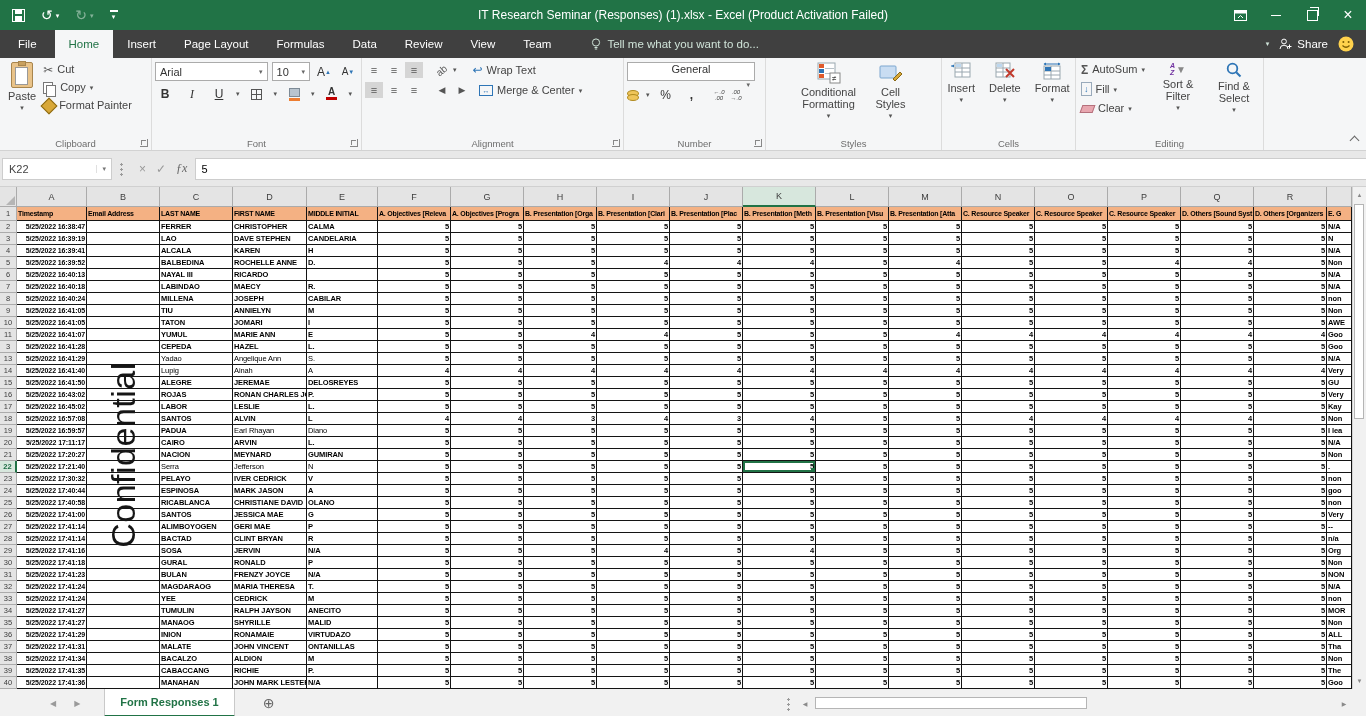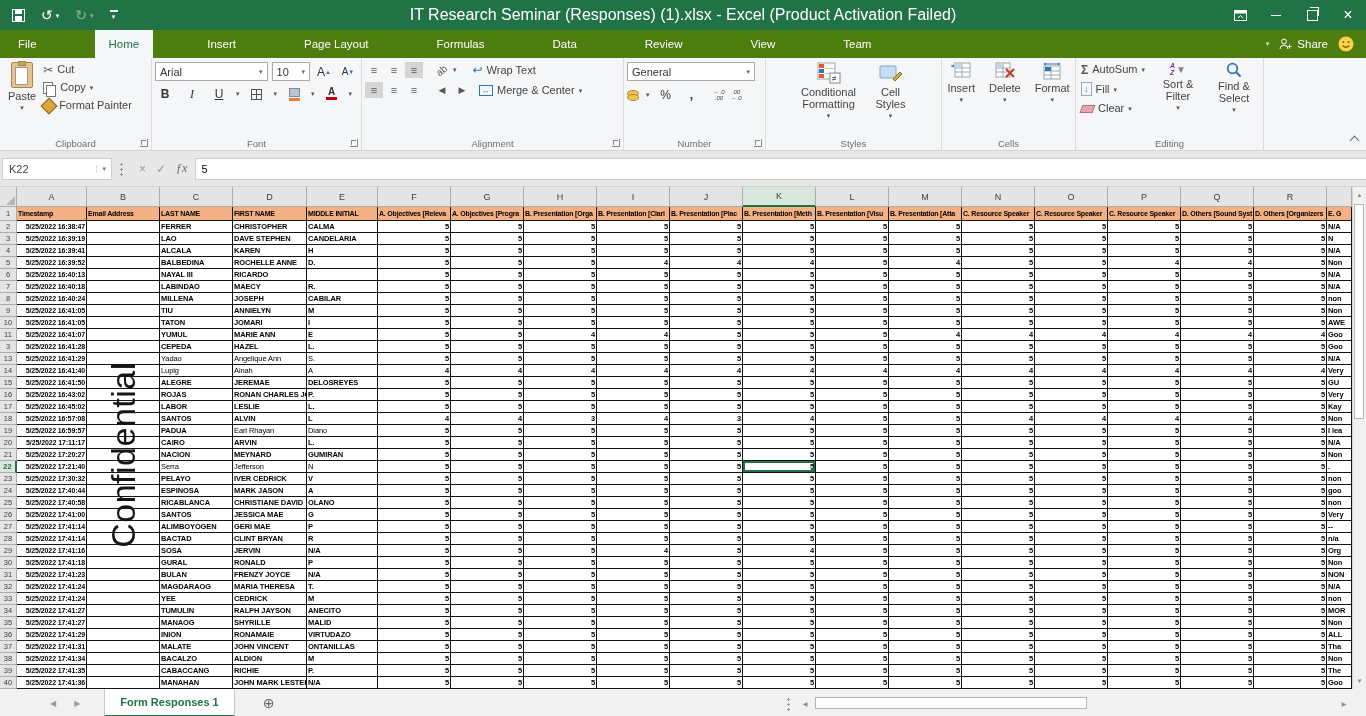--- a/index.html
+++ b/index.html
@@ -10,29 +10,29 @@
   
   .titlebar{height:30px;background:#217346;display:flex;align-items:center;color:#fff;position:relative;}
   .qat{display:flex;align-items:center;gap:16px;padding-left:12px;z-index:2;}
   .qbtn{display:flex;align-items:center;gap:3px;font-size:14px;color:#fff;line-height:1;}
   .qbtn .caret{font-size:7px;}
   .dim{opacity:.45;}
   .saveic{display:inline-block;}
   .custic{display:inline-flex;flex-direction:column;align-items:center;gap:1px;}
   .custic i{display:block;width:8px;height:2px;background:#fff;}
   .custic .caret{font-size:7px;font-style:normal;}
-  .title{position:absolute;left:0;right:0;top:0;height:30px;line-height:30px;text-align:center;font-size:16px;color:#fff;pointer-events:none;}
+  .title{position:absolute;left:0;right:0;top:0;height:30px;line-height:30px;text-align:center;font-size:12px;color:#fff;pointer-events:none;}
   .winctl{margin-left:auto;display:flex;height:100%;z-index:2;}
   .winbtn{width:36px;height:100%;display:flex;align-items:center;justify-content:center;color:#fff;font-size:14px;}
   .minic{display:block;width:10px;height:1px;background:#fff;}
   .restic{position:relative;width:9px;height:9px;border:1px solid #fff;}
   .restic::before{content:"";position:absolute;left:2px;top:-4px;width:8px;height:8px;border:1px solid #fff;border-bottom:none;border-left:none;}
 
   
-  .tabrow{height:28px;background:#4d7c0f;display:flex;align-items:stretch;color:#fff;gap:40px;}
+  .tabrow{height:28px;background:#404040;display:flex;align-items:stretch;color:#fff;}
   .tab{display:flex;align-items:center;padding:0 14px;font-size:11.5px;cursor:default;}
   .tab.file{padding:0 18px;}
   .tab.active{background:#f5f6f7;color:#217346;}
   .tellme{display:flex;align-items:center;gap:6px;margin-left:26px;color:#cfe3d8;font-size:11.5px;}
   .tabright{margin-left:auto;display:flex;align-items:center;gap:10px;padding-right:12px;}
   .share{display:flex;align-items:center;gap:5px;font-size:11.5px;color:#fff;}
   .tinycaret{font-size:7px;color:#cfe3d8;}
 
   
   .ribbon{height:92px;background:#f5f6f7;border-bottom:1px solid #d2d2d2;display:flex;position:relative;color:#444;}
@@ -174,20 +174,28 @@
   <div class="tabrow">
     <span class="tab file">File</span>
     <span class="tab active">Home</span>
     <span class="tab">Insert</span>
     <span class="tab">Page Layout</span>
     <span class="tab">Formulas</span>
     <span class="tab">Data</span>
     <span class="tab">Review</span>
     <span class="tab">View</span>
     <span class="tab">Team</span>
+    <span class="tellme">
+      <svg width="10" height="13" viewBox="0 0 10 13">
+          <circle cx="5" cy="4.5" r="3.6" fill="none" stroke="#cfe3d8"></circle>
+          <line x1="3.5" y1="9.5" x2="6.5" y2="9.5" stroke="#cfe3d8"></line>
+          <line x1="3.8" y1="11" x2="6.2" y2="11" stroke="#cfe3d8"></line>
+        </svg>
+      <span>Tell me what you want to do...</span>
+    </span>
     <span class="tabright">
       <span class="tinycaret">▾</span>
       <span class="share">
         <svg width="13" height="12" viewBox="0 0 13 12">
             <circle cx="5" cy="3.5" r="2.4" fill="none" stroke="#fff"></circle>
             <path d="M1 11 Q1 7.2 5 7.2 Q9 7.2 9 11" fill="none" stroke="#fff"></path>
             <line x1="10.5" y1="6.5" x2="10.5" y2="10.5" stroke="#fff"></line>
             <line x1="8.5" y1="8.5" x2="12.5" y2="8.5" stroke="#fff"></line>
           </svg>
         <span>Share</span>
@@ -299,21 +307,21 @@
               <span class="caret">▾</span>
             </span>
         </div>
       </div>
       <span class="grp-label">Alignment</span>
       <span class="launcher"></span>
     </div>
 
     <div class="grp" style="width:142px;">
       <div class="grp-body" style="flex-direction:column;gap:5px;padding-top:2px;">
-        <span class="sel" style="width:128px;">
+        <span class="sel" style="width:128px;flex-direction:column;">
             <span>General</span>
             <span class="caret">▾</span>
           </span>
         <div class="rowline" style="gap:6px;">
           <span class="coins"></span>
           <span class="caret" style="font-size:7px;color:#555;">▾</span>
           <span class="tbtn">%</span>
           <span class="tbtn b">,</span>
           <span class="dec" style="margin-left:6px;">
               <i>←.0</i>

